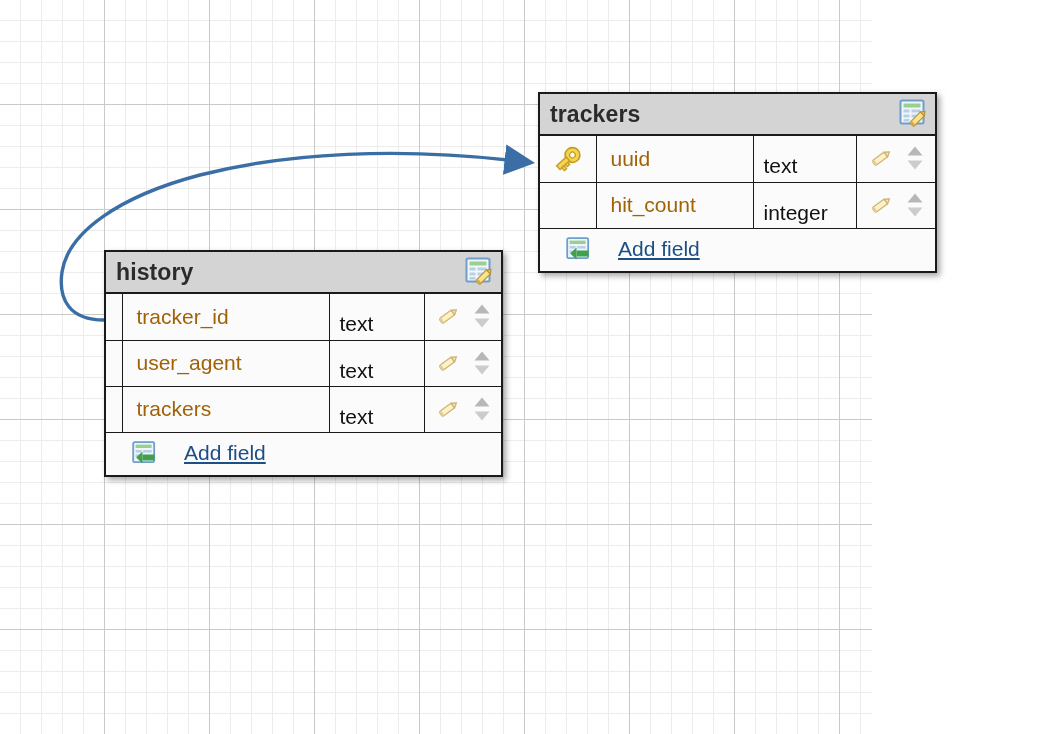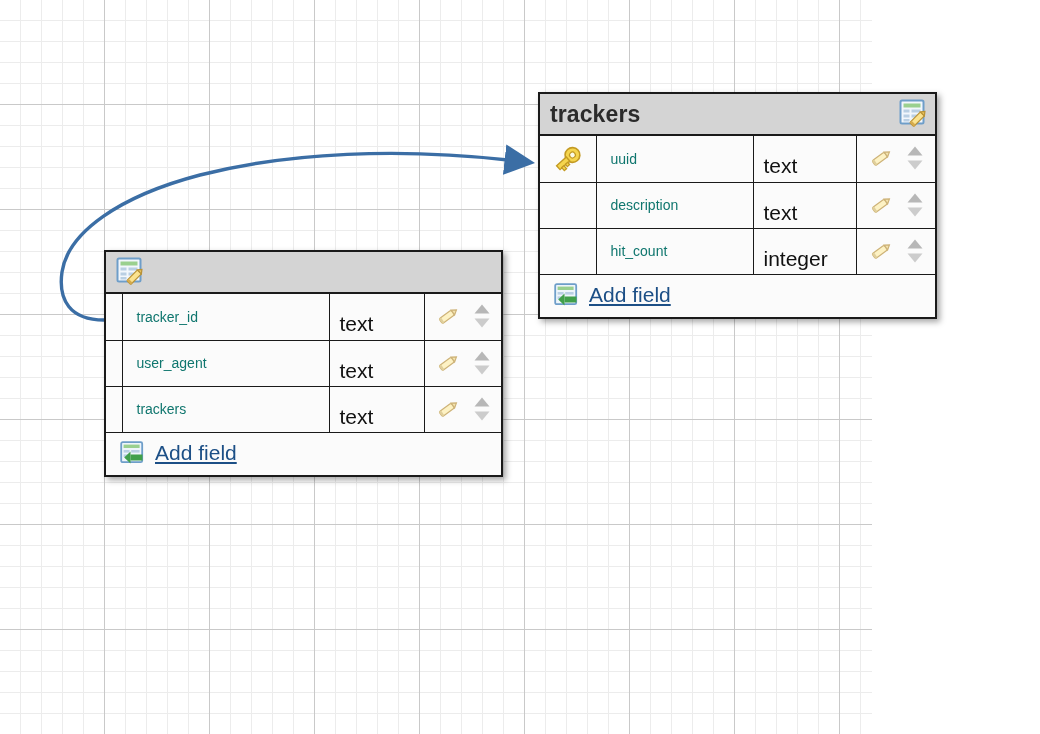--- a/index.html
+++ b/index.html
@@ -88,44 +88,45 @@
     background: #fbfbfb;
     height: 46px;
     box-sizing: border-box;
   }
   .cell.key-cell {
     text-align: center;
     padding: 0;
   }
   .cell.name-cell {
     padding: 0 8px 0 14px;
-    font-size: 14px;
-    color: #0f766e;
+    font-size: 21px;
+    color: #a16207;
     white-space: nowrap;
     overflow: hidden;
   }
   .cell.type-cell {
     padding: 15px 8px 0 10px;
     font-size: 21px;
     color: #111111;
     white-space: nowrap;
     overflow: hidden;
   }
   .cell.action-cell {
     border-right: none;
     padding: 0 10px;
     text-align: center;
     white-space: nowrap;
   }
   .entity-footer {
     display: flex;
     align-items: center;
-    gap: 9px;
+    gap: 26px;
     padding: 8px 10px 10px 14px;
     background: #fbfbfb;
+    margin-left: 12px;
   }
   .add-field-link {
     font-size: 21px;
     color: #1c4f86;
     text-decoration: underline;
     cursor: pointer;
     white-space: nowrap;
   }
 
   
@@ -215,44 +216,20 @@
               <svg viewBox="0 0 18 26" width="18" height="26" xmlns="http://www.w3.org/2000/svg">
                 <path d="M9,1.5 L16.5,10.5 L1.5,10.5 Z" fill="#b7b7b7"></path>
                 <path d="M9,24.5 L16.5,15.5 L1.5,15.5 Z" fill="#cccccc"></path>
               </svg>
             </span>
           </span>
         </div>
       </div>
 
 
-      <div class="field-row">
-        <div class="cell key-cell"></div>
-        <div class="cell name-cell">description</div>
-        <div class="cell type-cell">text</div>
-        <div class="cell action-cell">
-          <span class="action-inner">
-            <span class="icon icon-pencil">
-              <svg viewBox="0 0 26 20" width="26" height="20" xmlns="http://www.w3.org/2000/svg">
-                <g transform="rotate(-36 13 10)">
-                  <rect x="4" y="7" width="15" height="6" rx="1.6" fill="#fdf2c4" stroke="#cdb277" stroke-width="1.2"></rect>
-                  <path d="M19,7 L23.4,10 L19,13 Z" fill="#f3e3ae" stroke="#cdb277" stroke-width="1.2"></path>
-                  <rect x="4" y="7" width="2.4" height="6" rx="0.8" fill="#e0cf9b"></rect>
-                </g>
-              </svg>
-            </span>
-            <span class="icon icon-sort">
-              <svg viewBox="0 0 18 26" width="18" height="26" xmlns="http://www.w3.org/2000/svg">
-                <path d="M9,1.5 L16.5,10.5 L1.5,10.5 Z" fill="#b7b7b7"></path>
-                <path d="M9,24.5 L16.5,15.5 L1.5,15.5 Z" fill="#cccccc"></path>
-              </svg>
-            </span>
-          </span>
-        </div>
-      </div>
 
       <div class="field-row">
         <div class="cell key-cell"></div>
         <div class="cell name-cell">hit_count</div>
         <div class="cell type-cell">integer</div>
         <div class="cell action-cell">
           <span class="action-inner">
             <span class="icon icon-pencil">
               <svg viewBox="0 0 26 20" width="26" height="20" xmlns="http://www.w3.org/2000/svg">
                 <g transform="rotate(-36 13 10)">
@@ -288,20 +265,21 @@
           </g>
         </svg>
       </span>
       <span class="add-field-link">Add field</span>
     </div>
   </div>
 
   <div class="entity" id="entity-history" style="left:104px; top:250px; width:399px;">
 
     <div class="entity-header">
+      <span class="entity-title">history</span>
       <span class="icon icon-edit-table">
         <svg viewBox="0 0 30 30" width="30" height="30" xmlns="http://www.w3.org/2000/svg">
           <rect x="1.5" y="1.5" width="23" height="23" rx="1.5" fill="#f2f7fc" stroke="#6e9ec9" stroke-width="2"></rect>
           <rect x="4.5" y="4.5" width="17" height="4" fill="#9ad08f"></rect>
           <rect x="4.5" y="10.5" width="6" height="3" fill="#b9cfe3"></rect>
           <rect x="12.5" y="10.5" width="9" height="3" fill="#b9cfe3"></rect>
           <rect x="4.5" y="15.5" width="6" height="3" fill="#b9cfe3"></rect>
           <rect x="12.5" y="15.5" width="9" height="3" fill="#b9cfe3"></rect>
           <rect x="4.5" y="20" width="6" height="2.5" fill="#b9cfe3"></rect>
           <g transform="rotate(-45 19 19)">

